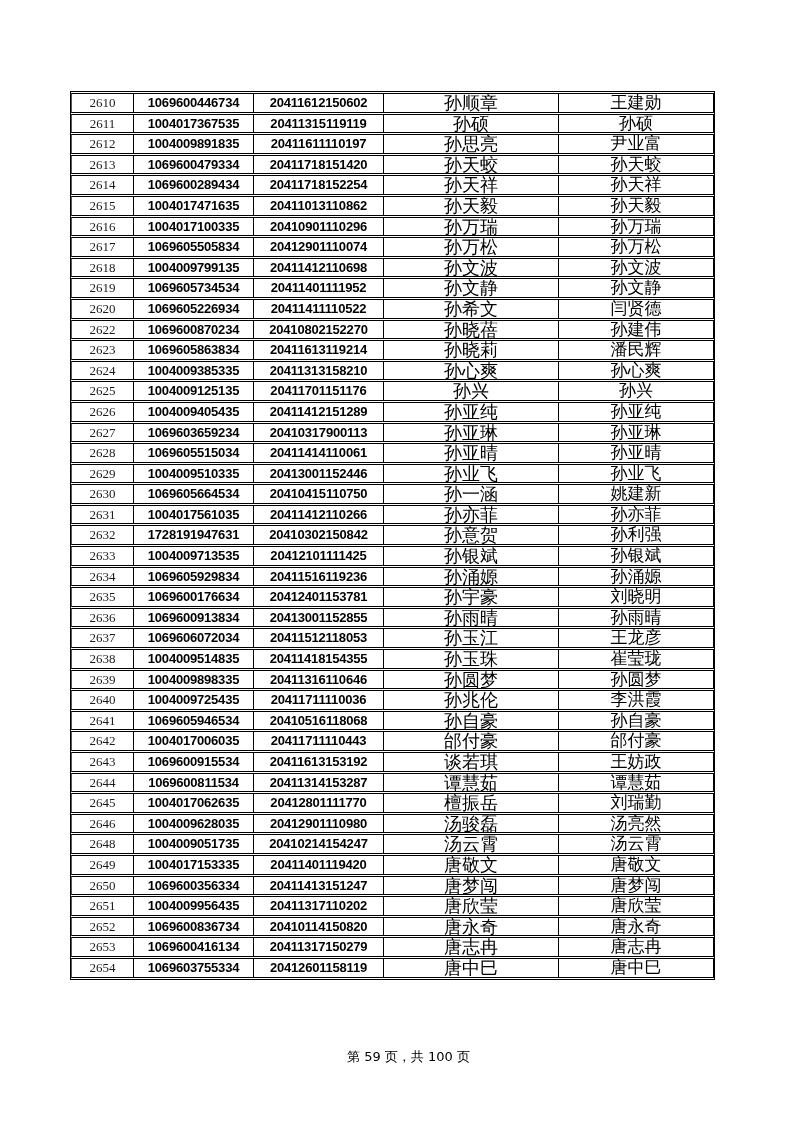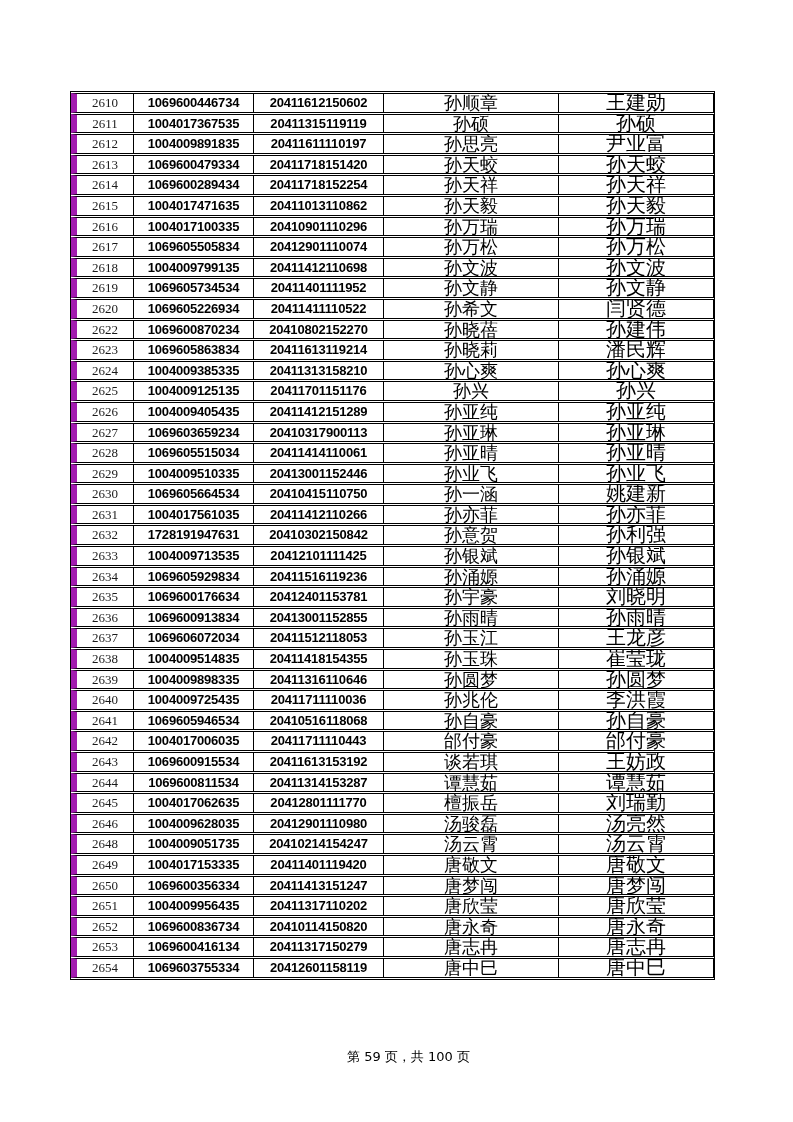--- a/index.html
+++ b/index.html
@@ -34,21 +34,21 @@
     border-left: none;
     height: 17.6px;
     line-height: 17.6px;
     padding: 0;
     text-align: center;
     vertical-align: middle;
     white-space: nowrap;
     overflow: hidden;
   }
   table.roster td:first-child {
-    border-left: 6px solid #a21caf;
+    border-left: 1px solid #a21caf;
   }
   
   col.w0 { width: 63px; }
   col.w1 { width: 120px; }
   col.w2 { width: 130px; }
   col.w3 { width: 175px; }
   col.w4 { width: 155px; }
   
   td.c0 {
     font-family: "Liberation Serif", serif;
@@ -60,21 +60,21 @@
     font-weight: 700;
     font-size: 13px;
     letter-spacing: -0.2px;
   }
   td.c3 {
     font-family: "DejaVu Sans", sans-serif;
     font-size: 18px;
   }
   td.c4 {
     font-family: Liberation Serif, serif;
-    font-size: 20px;
+    font-size: 17px;
   }
   .page-footer {
     position: absolute;
     left: 0;
     top: 1048px;
     width: 100%;
     text-align: center;
     font-family: "DejaVu Sans", "Liberation Sans", sans-serif;
     font-size: 13px;
     color: #000000;

